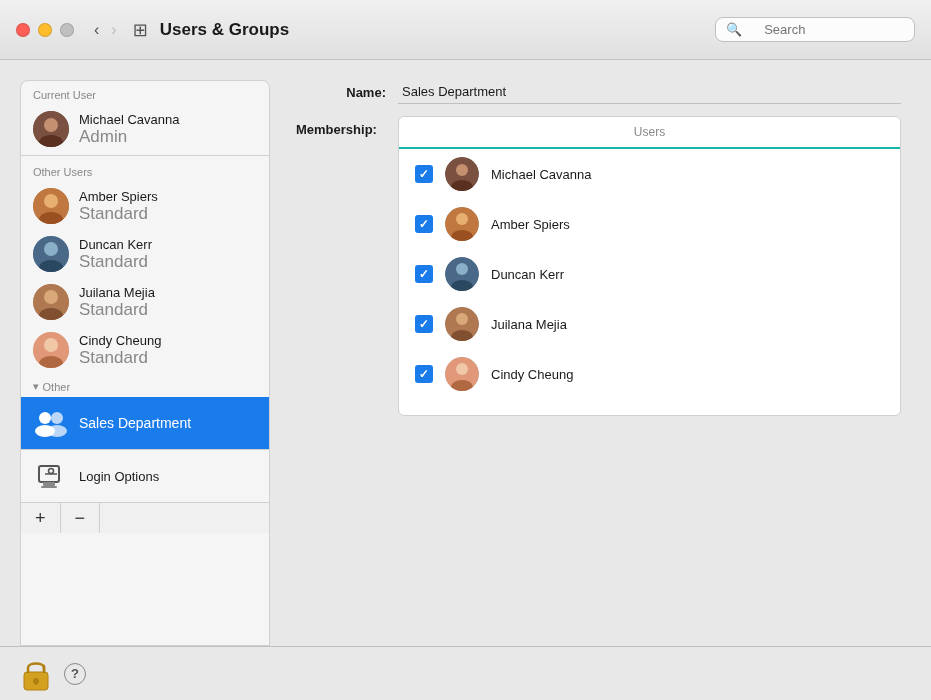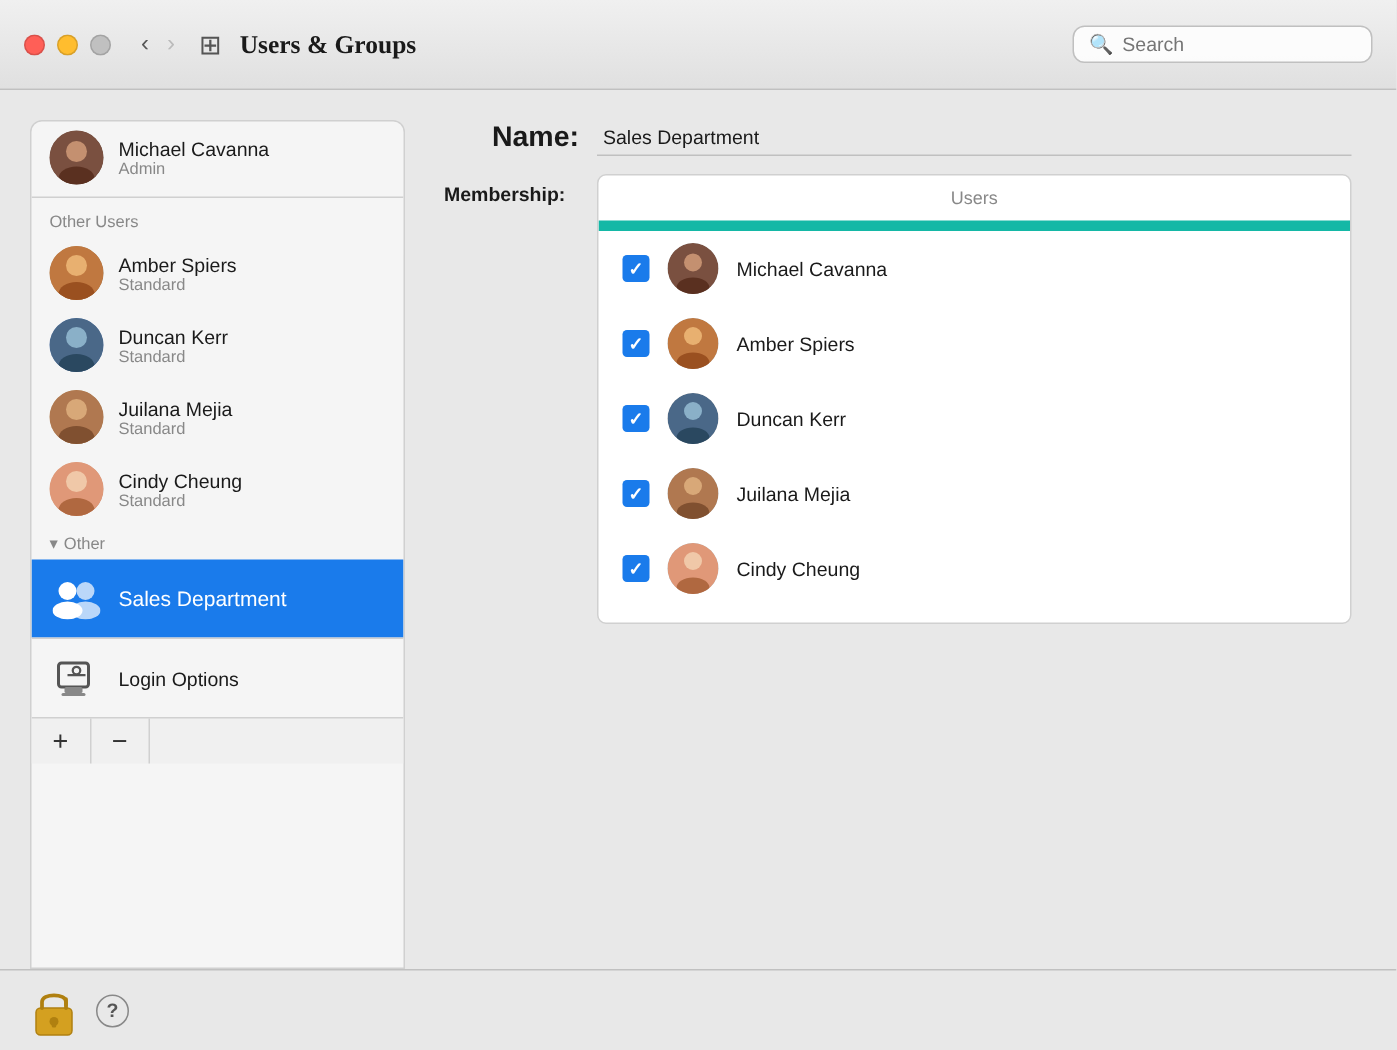--- a/index.html
+++ b/index.html
@@ -60,41 +60,41 @@
       color: #555;
       font-size: 18px;
       cursor: pointer;
     }
 
     .titlebar-title {
       font-size: 17px;
       font-weight: 600;
       color: #1a1a1a;
       flex: 1;
-      font-family: Liberation Serif, serif;
     }
 
     .search-box {
       display: flex;
       align-items: center;
       background: rgba(255,255,255,0.85);
       border: 1px solid #c0c0c0;
       border-radius: 8px;
       padding: 4px 10px;
       width: 200px;
       gap: 6px;
     }
     .search-icon-svg { color: #888; font-size: 13px; }
     .search-input {
       border: none;
       background: transparent;
       outline: none;
       font-size: 13px;
       color: #888;
       width: 100%;
+      margin-left: 16px;
     }
 
     
     .main-content {
       display: flex;
       flex: 1;
       overflow: hidden;
       padding: 20px 20px 0 20px;
       gap: 16px;
     }
@@ -138,21 +138,21 @@
       overflow: hidden;
       background: #c0c0c0;
     }
     .avatar.guest {
       background: #c0c0c0;
       color: #666;
     }
 
     .item-text { display: flex; flex-direction: column; }
     .item-name { font-size: 13px; font-weight: 500; color: #1a1a1a; }
-    .item-role { font-size: 11px; color: #888; }
+    .item-role { font-size: 17px; color: #888; }
 
     .divider-line {
       border: none;
       border-top: 1px solid #d0d0d0;
       margin: 2px 0;
     }
 
     .groups-section-header {
       font-size: 11px;
       color: #888;
@@ -226,21 +226,21 @@
       gap: 12px;
     }
 
     .name-row {
       display: flex;
       align-items: center;
       gap: 12px;
       padding: 0 10px;
     }
     .name-label {
-      font-size: 19px;
+      font-size: 13px;
       font-weight: 600;
       color: #1a1a1a;
       width: 90px;
       text-align: right;
       flex-shrink: 0;
     }
     .name-value {
       font-size: 13px;
       color: #1a1a1a;
       border-bottom: 1px solid #c0c0c0;
@@ -272,21 +272,21 @@
       display: flex;
       flex-direction: column;
       overflow: hidden;
       min-height: 300px;
     }
     .membership-header {
       font-size: 12px;
       color: #888;
       text-align: center;
       padding: 8px;
-      border-bottom: 7px solid #14b8a6;
+      border-bottom: 2px solid #14b8a6;
       font-weight: 500;
     }
     .membership-list {
       flex: 1;
       overflow-y: auto;
     }
     .membership-user-row {
       display: flex;
       align-items: center;
       padding: 8px 16px;
@@ -389,20 +389,21 @@
   <div class="titlebar-title">Users &amp; Groups</div>
   <div class="search-box">
     <span class="search-icon-svg">🔍</span>
     <input class="search-input" type="text" placeholder="Search" style="">
   </div>
 </div>
 
 <div class="main-content">
 
   <div class="sidebar">
+    <div class="sidebar-section-header">Current User</div>
     <div class="sidebar-item">
       <div class="avatar av1">
         <svg width="36" height="36" viewBox="0 0 36 36">
             <circle cx="18" cy="18" r="18" fill="#7a5040"></circle>
             <circle cx="18" cy="14" r="7" fill="#c49070"></circle>
             <ellipse cx="18" cy="32" rx="12" ry="8" fill="#5a3020"></ellipse>
           </svg>
       </div>
       <div class="item-text">
         <span class="item-name">Michael Cavanna</span>

